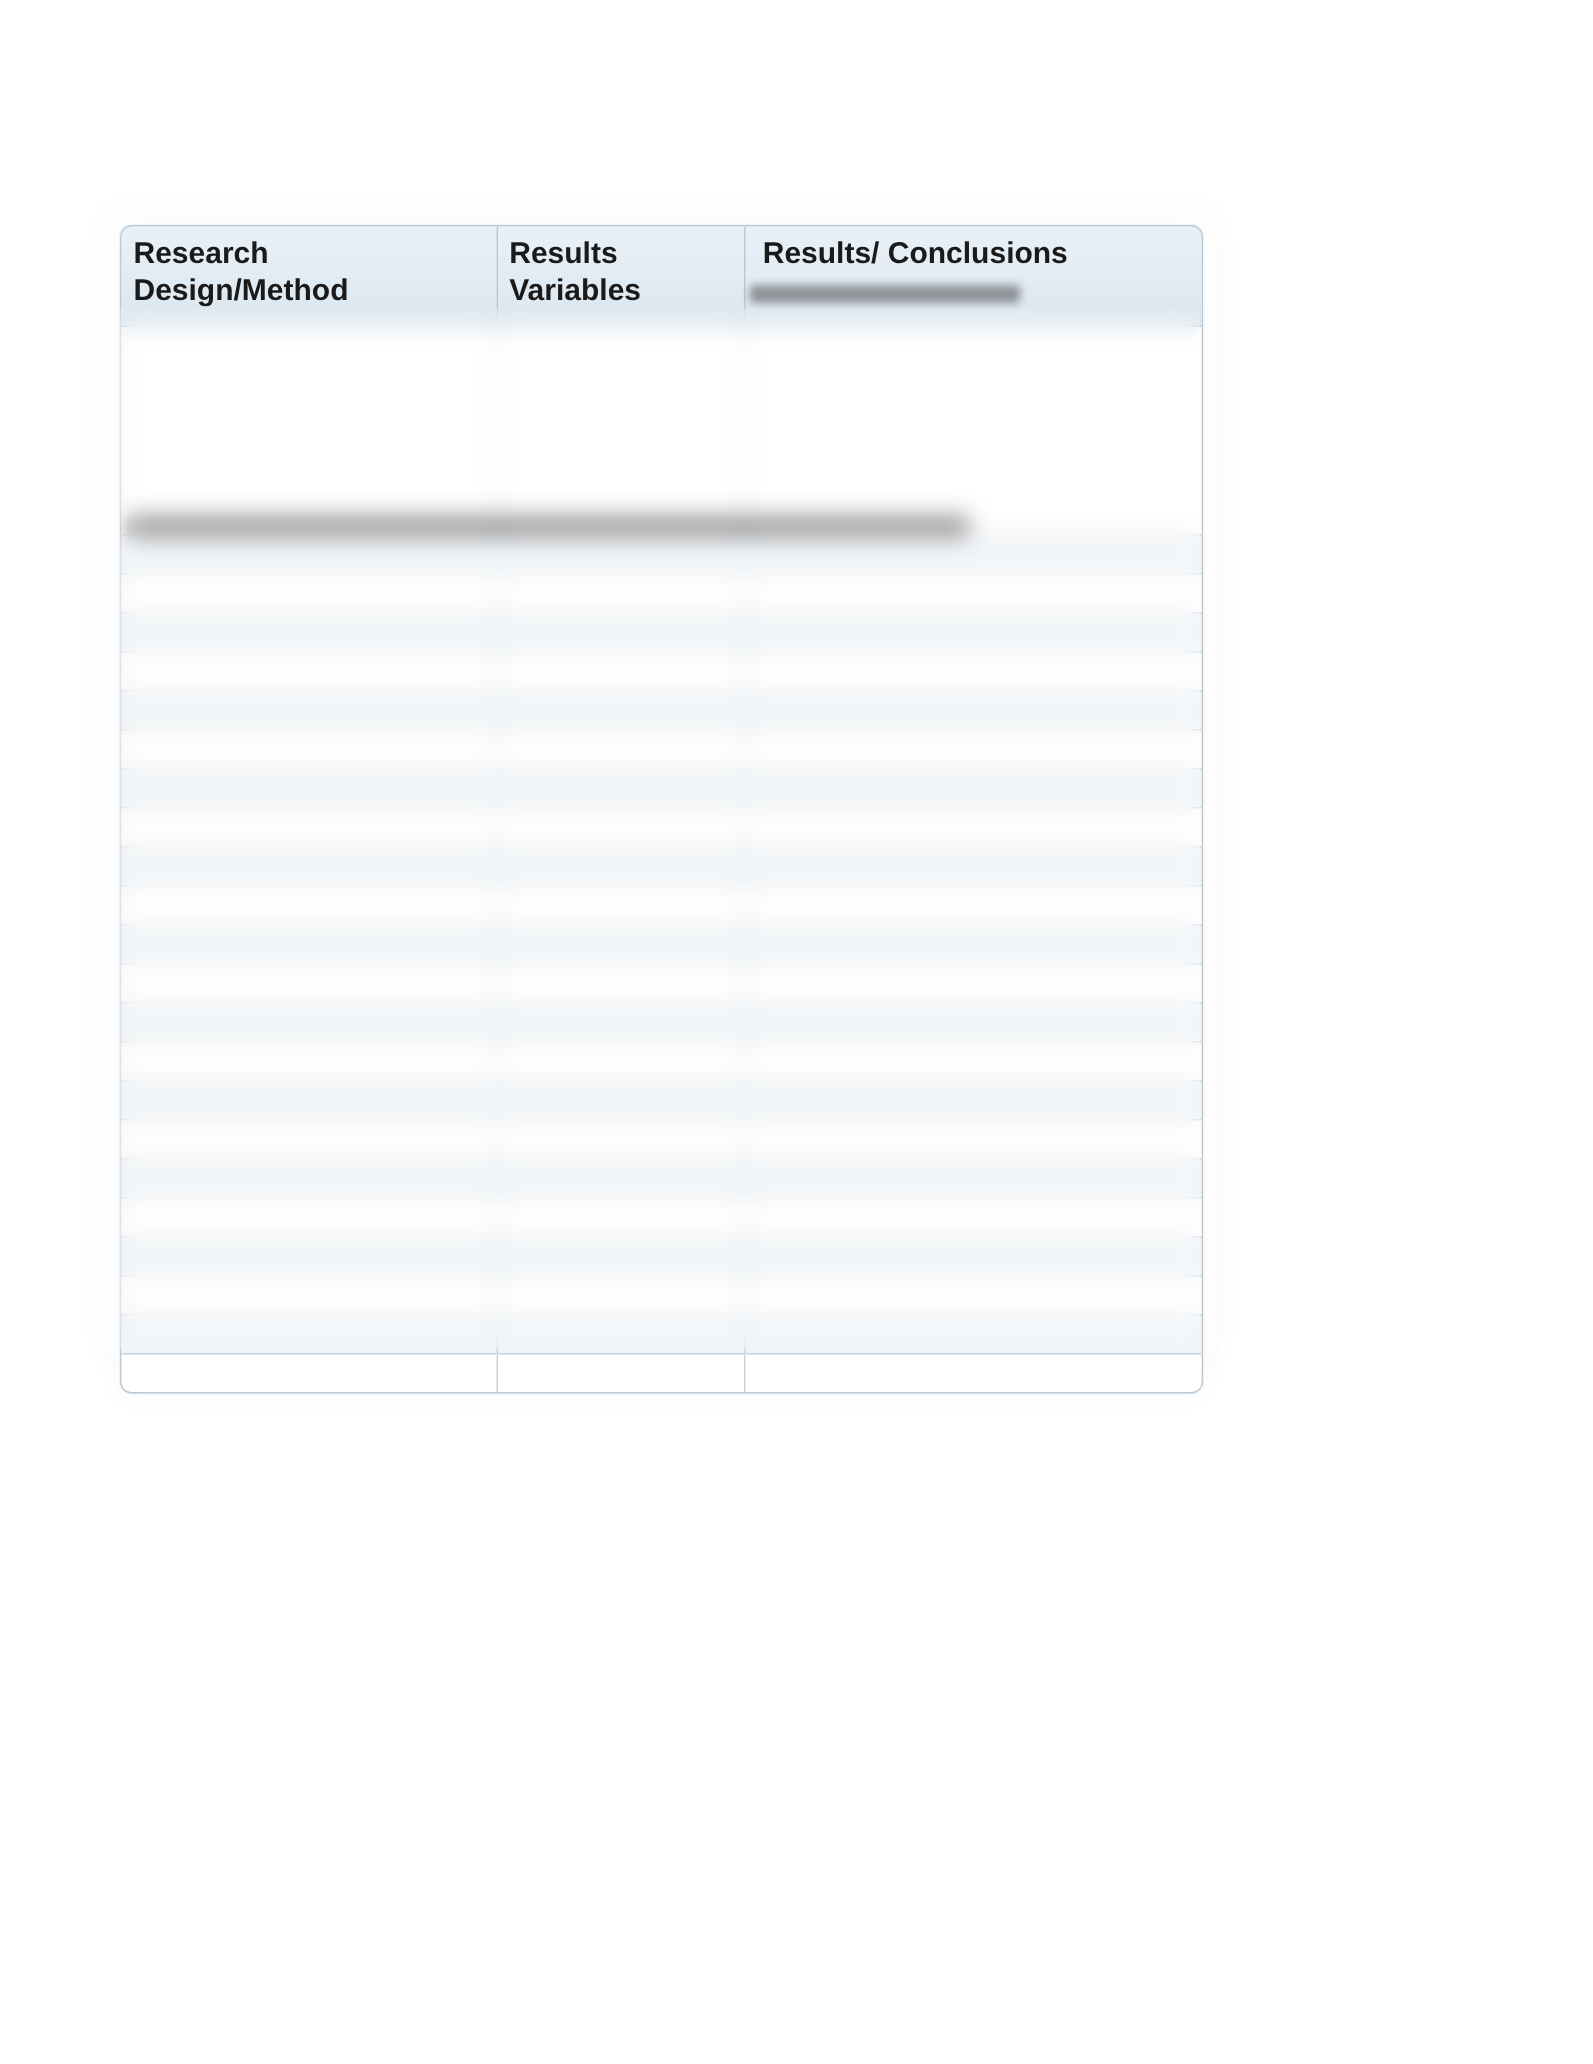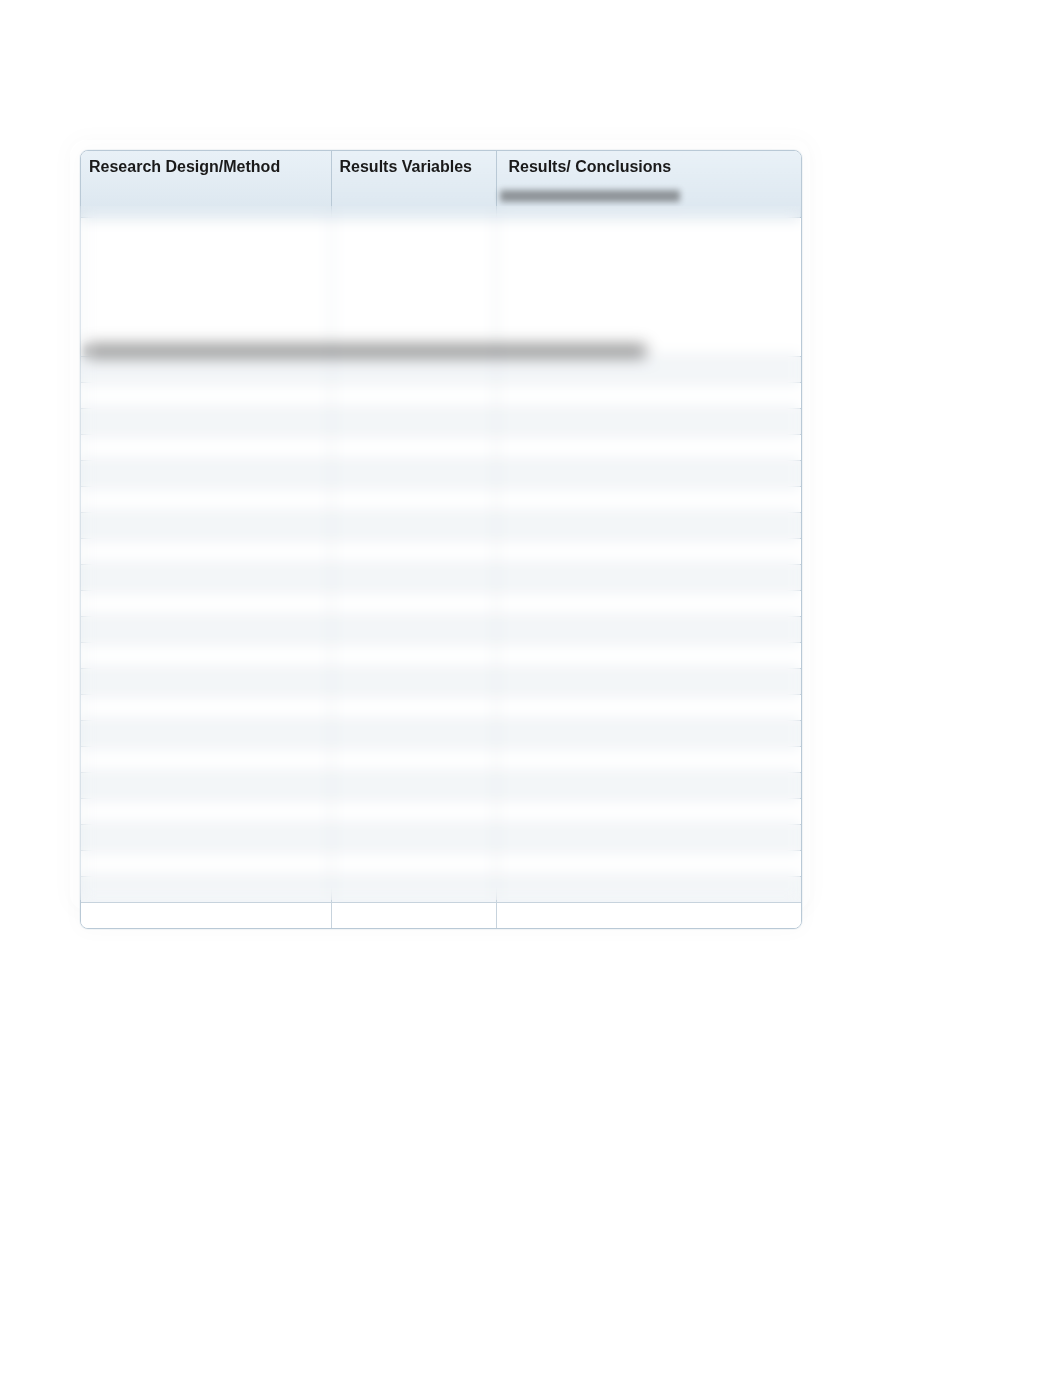--- a/index.html
+++ b/index.html
@@ -36,21 +36,21 @@
     table-layout:fixed;
   }
   col.c1{width:250px;}
   col.c2{width:165px;}
   col.c3{width:305px;}
   thead td{
     background:linear-gradient(#e9f1f7,#dbe6ef);
     border-bottom:1px solid #b9c9d6;
     border-right:1px solid #b9c9d6;
     font-weight:700;
-    font-size:16px;
+    font-size:20px;
     color:#1a1a1a;
     padding:6px 8px 4px 8px;
     vertical-align:top;
     line-height:1.25;
     height:56px;
   }
   thead td:last-child{border-right:none;padding-left:12px;}
   tbody td{
     border-top:1px solid #c7d3dd;
     border-right:1px solid #c7d3dd;

